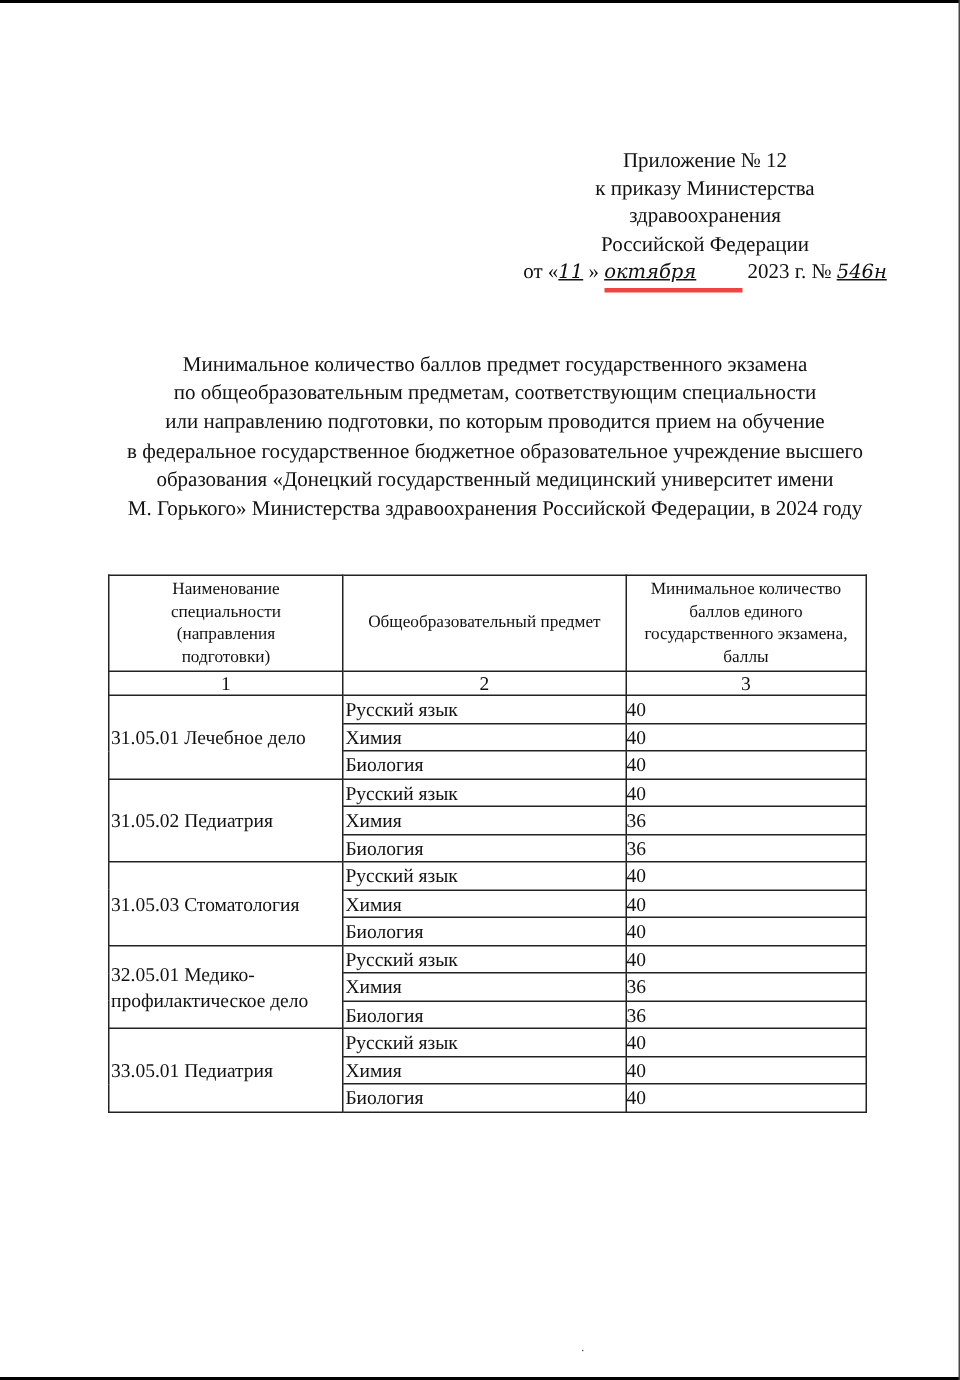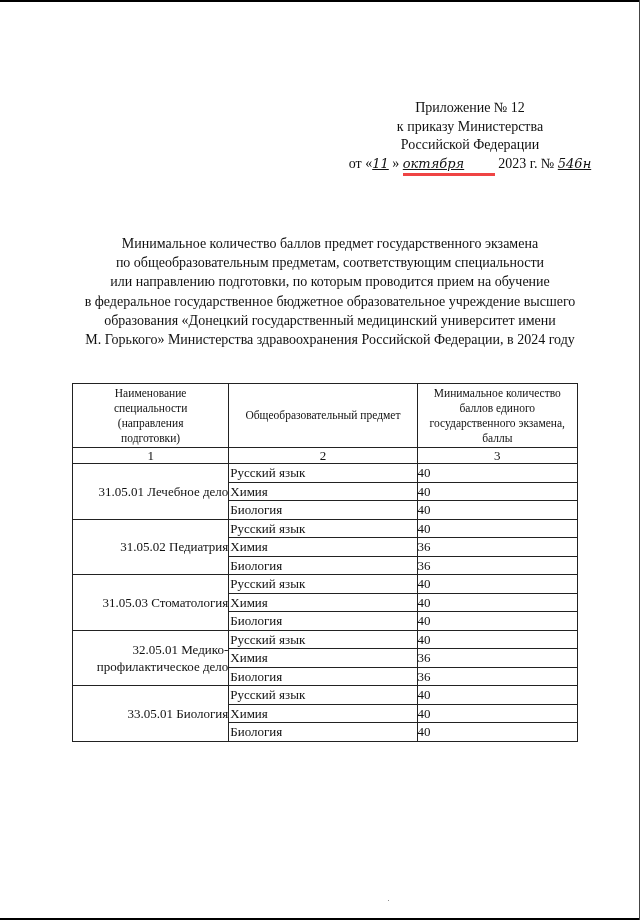--- a/index.html
+++ b/index.html
@@ -16,35 +16,36 @@
   .title { position:absolute; left:60px; top:234px; width:540px; text-align:center;
            font-size:14px; line-height:19.2px; }
   .title .line { display:block; white-space:nowrap; }
   table { position:absolute; left:72px; top:383px; width:506px; border-collapse:collapse;
           font-size:13px; }
   td, th { border:1.2px solid #222; padding:0; font-weight:normal; }
   th { font-size:11.5px; line-height:15px; text-align:center; vertical-align:middle; }
   .c1 { width:138px; } .c2 { width:203px; } .c3 { width:165px; }
   .num-row td { text-align:center; height:15px; line-height:14px; font-size:13px; }
   .data td { height:17.5px; line-height:17px; }
-  .spec { text-align:right; vertical-align:middle; padding-left:1px; font-size:13px; line-height:18px; }
+  .spec { text-align:left; vertical-align:middle; padding-left:1px; font-size:13px; line-height:18px; }
   .subj { text-align:left; padding-left:1px; }
   .score { text-align:left; }
   .mark { position:absolute; left:387px; top:895px; font-size:9px; color:#555; }
 </style>
 </head>
 <body>
 
 <div class="edge-top"></div>
 <div class="edge-bottom"></div>
 <div class="edge-right"></div>
 
 <div class="appendix">
   <span class="line">Приложение № 12</span>
   <span class="line">к приказу Министерства</span>
+  <span class="line">здравоохранения</span>
   <span class="line">Российской Федерации</span>
   <span class="line">
     <span>от «</span><span class="hw">11</span>
     <span>»</span>
     <span class="blank" style="width:92px;text-align:left"><span class="hw">октября</span></span>
     <span>2023 г. №</span>
     <span class="hw">546н</span>
   </span>
 </div>
 
@@ -117,21 +118,21 @@
       </tr>
       <tr class="data">
         <td class="subj">Химия</td>
         <td class="score">36</td>
       </tr>
       <tr class="data">
         <td class="subj">Биология</td>
         <td class="score">36</td>
       </tr>
       <tr class="data">
-        <td rowspan="3" class="spec">33.05.01 Биология</td>
+        <td rowspan="3" class="spec">33.05.01 Педиатрия</td>
         <td class="subj">Русский язык</td>
         <td class="score">40</td>
       </tr>
       <tr class="data">
         <td class="subj">Химия</td>
         <td class="score">40</td>
       </tr>
       <tr class="data">
         <td class="subj">Биология</td>
         <td class="score">40</td>

